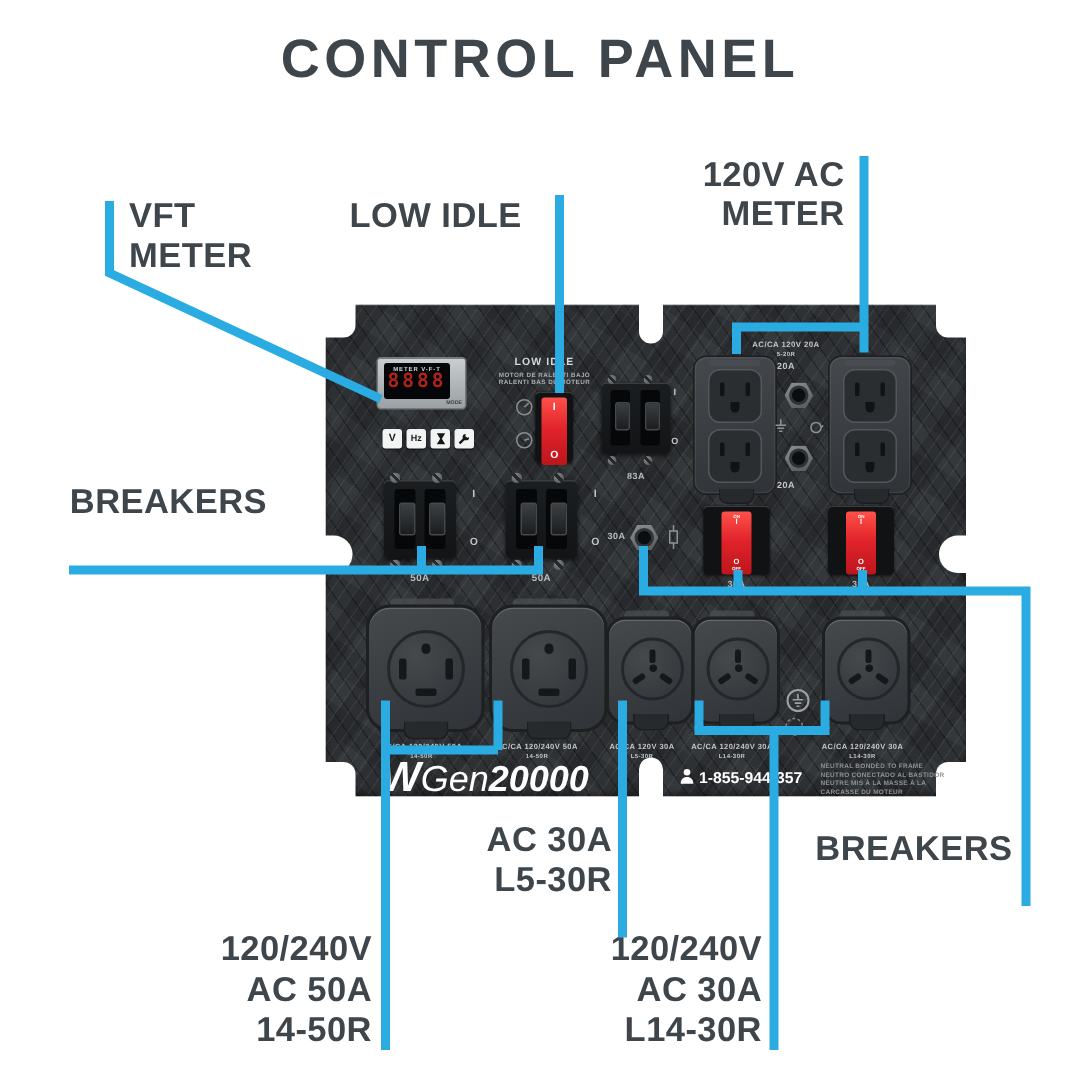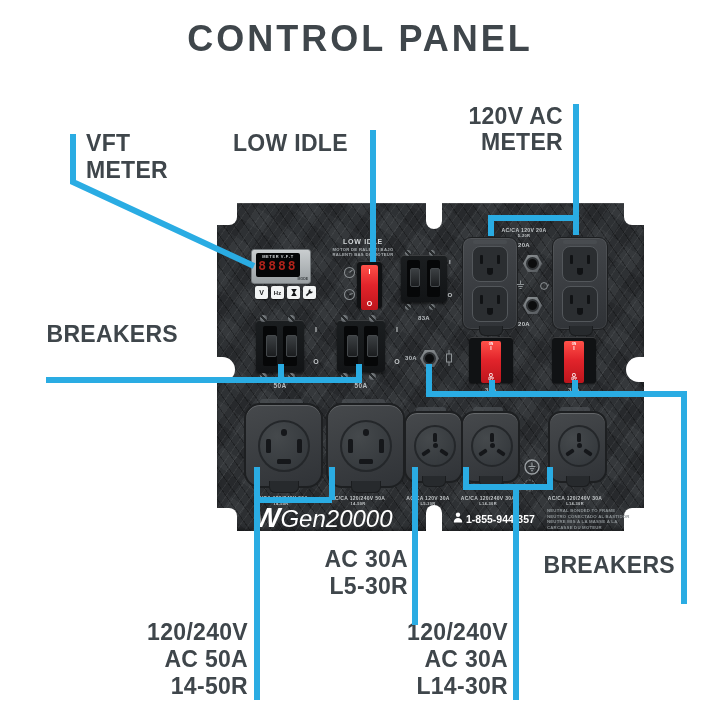--- a/index.html
+++ b/index.html
@@ -64,21 +64,21 @@
   .gfc{position:absolute;border-radius:9px;background:linear-gradient(165deg,#45484c,#2f3236);
        border:1.5px solid #1d1f21;box-shadow:inset 0 0 0 1px rgba(255,255,255,.07)}
   .gsock{position:absolute;left:50%;transform:translateX(-50%);width:34px;height:34px;border-radius:8px;
          background:#2b2e31;border:1px solid #53575b}
   .gsl{position:absolute;width:3px;height:9px;background:#101214;border-radius:1px;top:8px}
   .ghole{position:absolute;width:6px;height:7px;background:#101214;border-radius:0 0 4px 4px;bottom:6px;left:50%;transform:translateX(-50%)}
   
   .logo{position:absolute;color:#fff;font-style:italic;white-space:nowrap}
   .logo .w{font-size:28px;font-weight:900}
   .logo .g{font-size:24px;font-weight:400}
-  .logo .n{font-size:24px;font-weight:400}
+  .logo .n{font-size:24px;font-weight:700}
   .phone{position:absolute;display:flex;align-items:center;gap:3px;color:#fff;
          font-size:10.5px;font-weight:800;white-space:nowrap}
   .fine{position:absolute;font-size:4.3px;line-height:5.6px;font-weight:700;color:#8d9396;
         letter-spacing:.2px;text-transform:uppercase;white-space:nowrap}
   svg.lines{position:absolute;left:0;top:0;z-index:40}
 </style>
 </head>
 <body>
 
 <div class="title">CONTROL PANEL</div>
@@ -117,21 +117,21 @@
 
   <div class="notch" style="left:-4px;top:-4px;width:24px;height:26px;border-radius:0 0 8px 0"></div>
   <div class="notch" style="right:-4px;top:-4px;width:24px;height:26px;border-radius:0 0 0 8px"></div>
   <div class="notch" style="left:-4px;bottom:-4px;width:24px;height:27px;border-radius:0 8px 0 0"></div>
   <div class="notch" style="right:-4px;bottom:-4px;width:24px;height:27px;border-radius:8px 0 0 0"></div>
   <div class="notch" style="left:209px;top:-4px;width:16px;height:30px;border-radius:0 0 8px 8px"></div>
   <div class="notch" style="left:209px;bottom:-4px;width:16px;height:30px;border-radius:8px 8px 0 0"></div>
   <div class="notch" style="left:-4px;top:154px;width:22px;height:25px;border-radius:0 13px 13px 0"></div>
   <div class="notch" style="right:-4px;top:154px;width:22px;height:25px;border-radius:13px 0 0 13px"></div>
 
-  <div class="meter" style="left:34px;top:46px;width:58px;height:33px">
+  <div class="meter" style="left:34px;top:35px;width:58px;height:33px">
     <div class="screen">
       <div class="mhead">METER V-F-T</div>
       <div class="mdig">8888</div>
     </div>
     <div class="mode">MODE</div>
   </div>
   <div class="isq" style="left:38px;top:83px;font-size:7px">V</div>
   <div class="isq" style="left:54px;top:83px;font-size:6px">Hz</div>
   <div class="isq" style="left:70px;top:83px">
     <svg width="8" height="9" viewBox="0 0 10 11">

